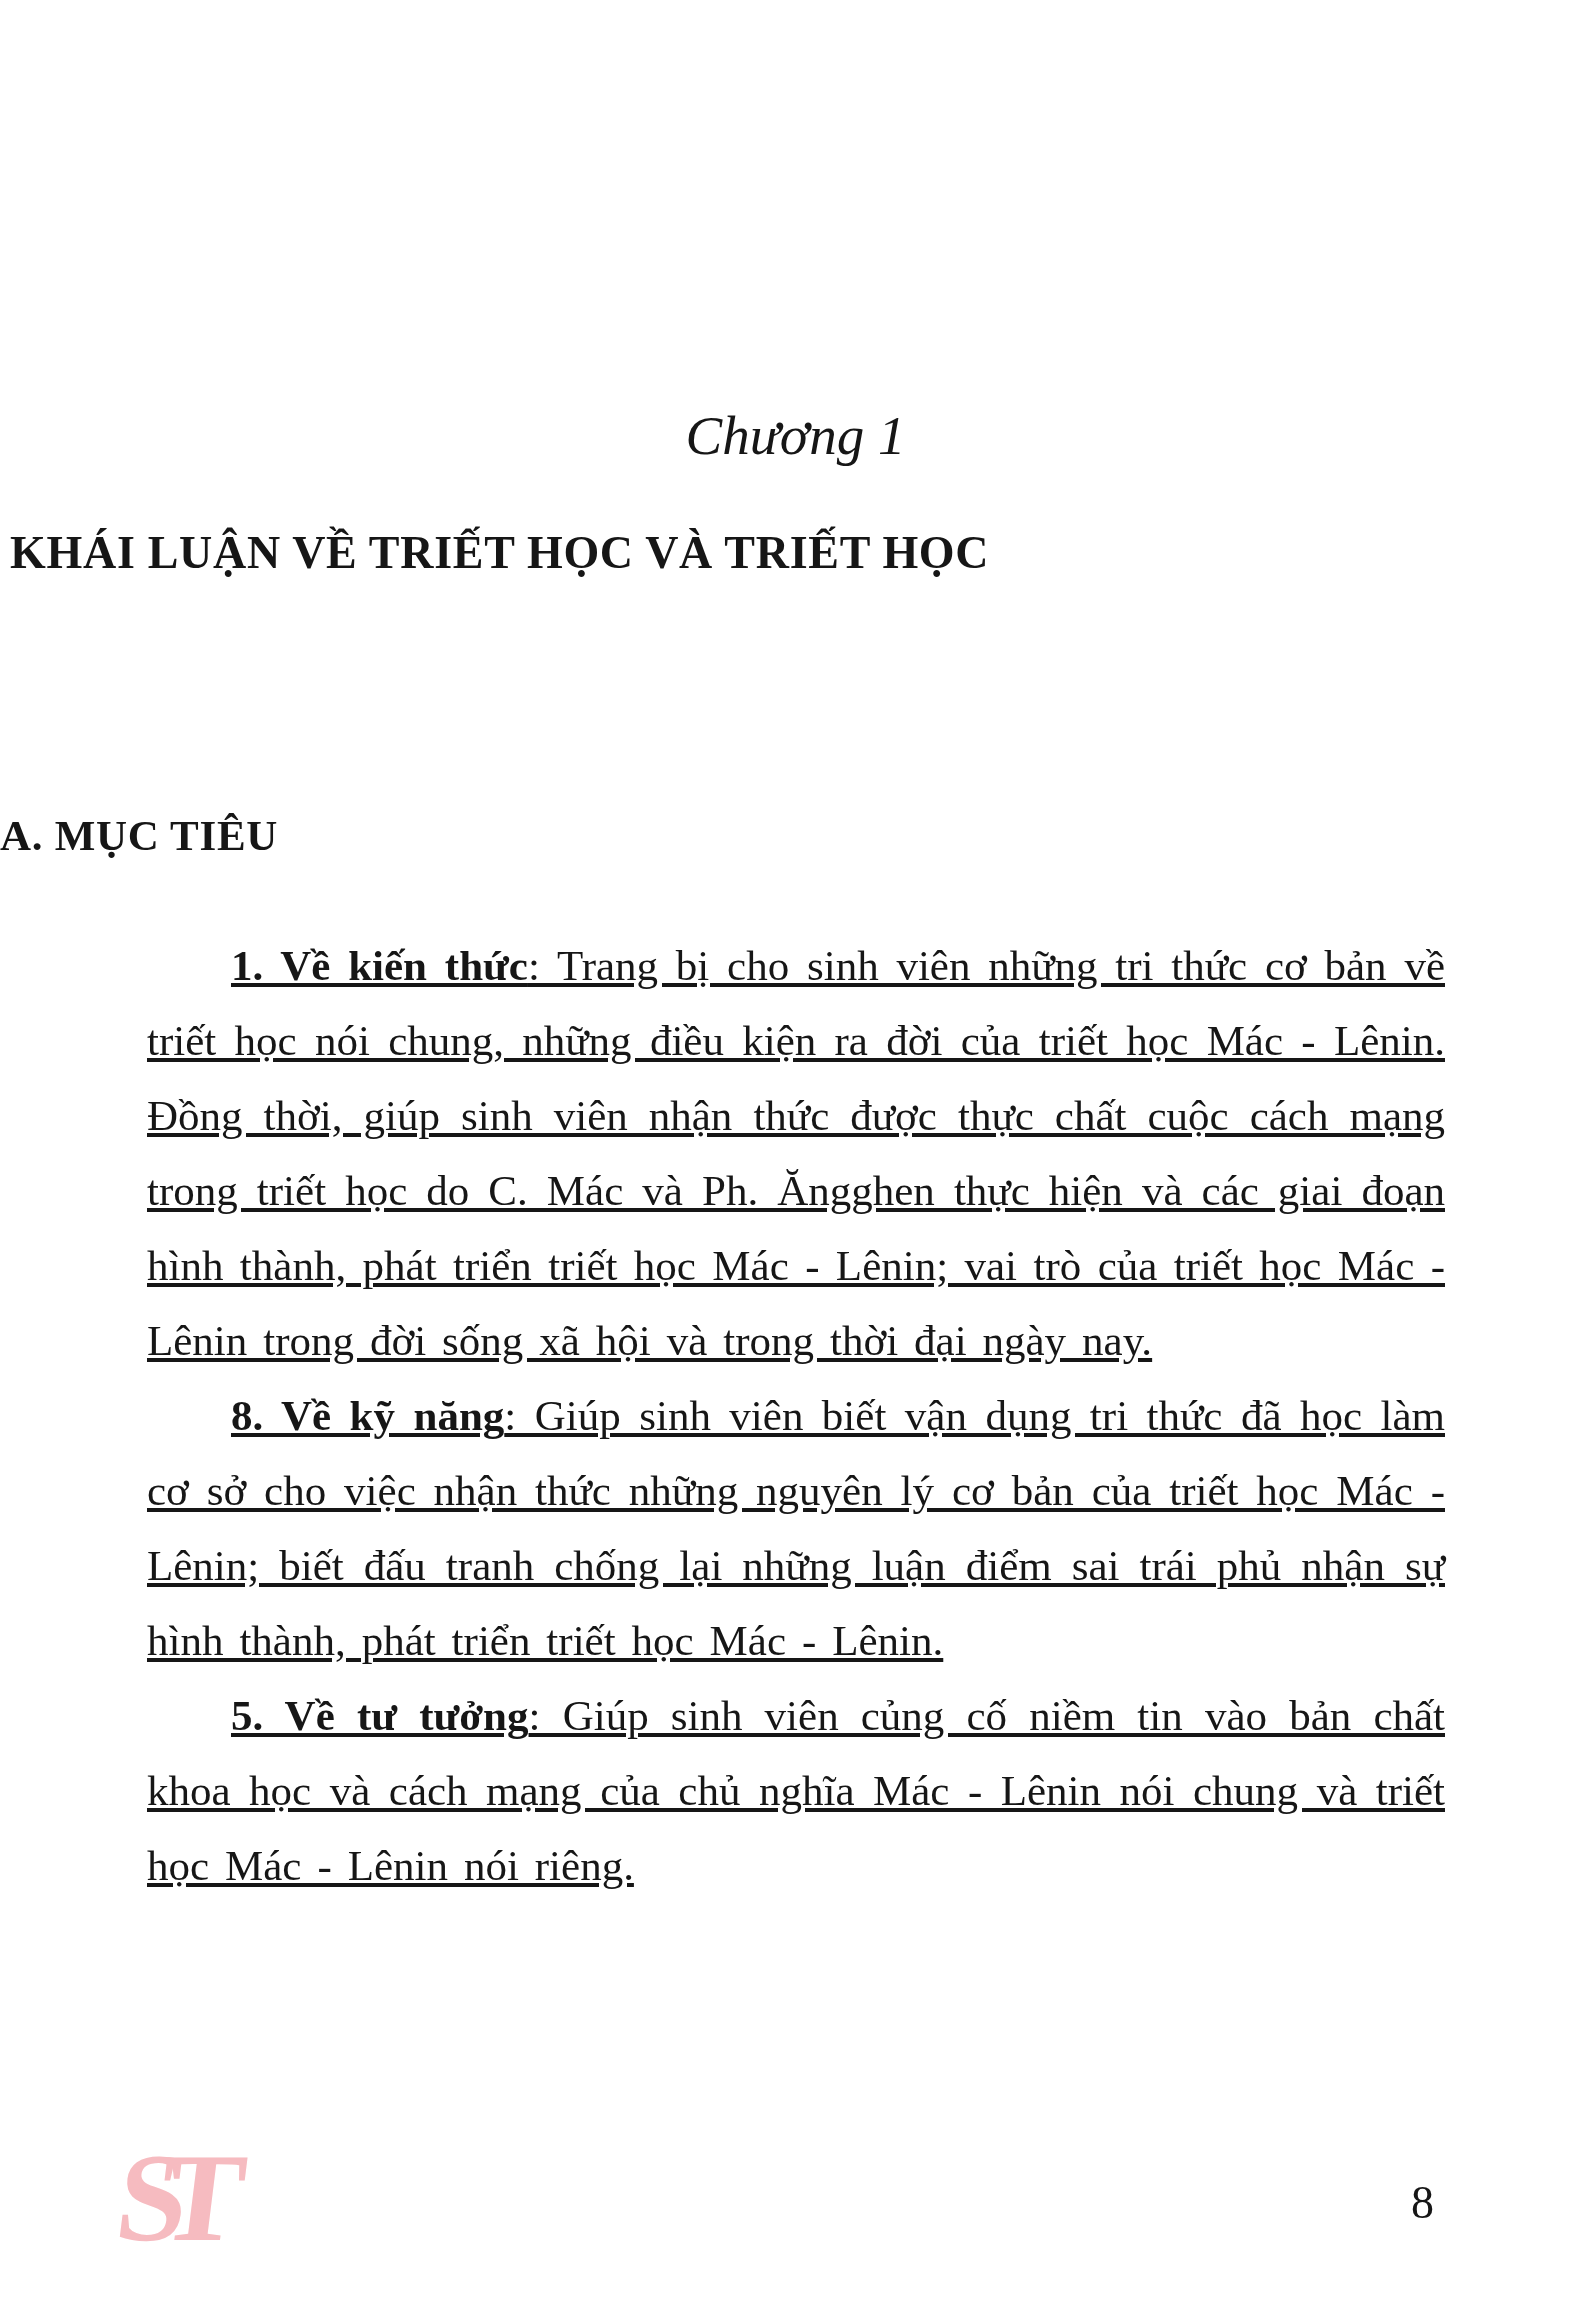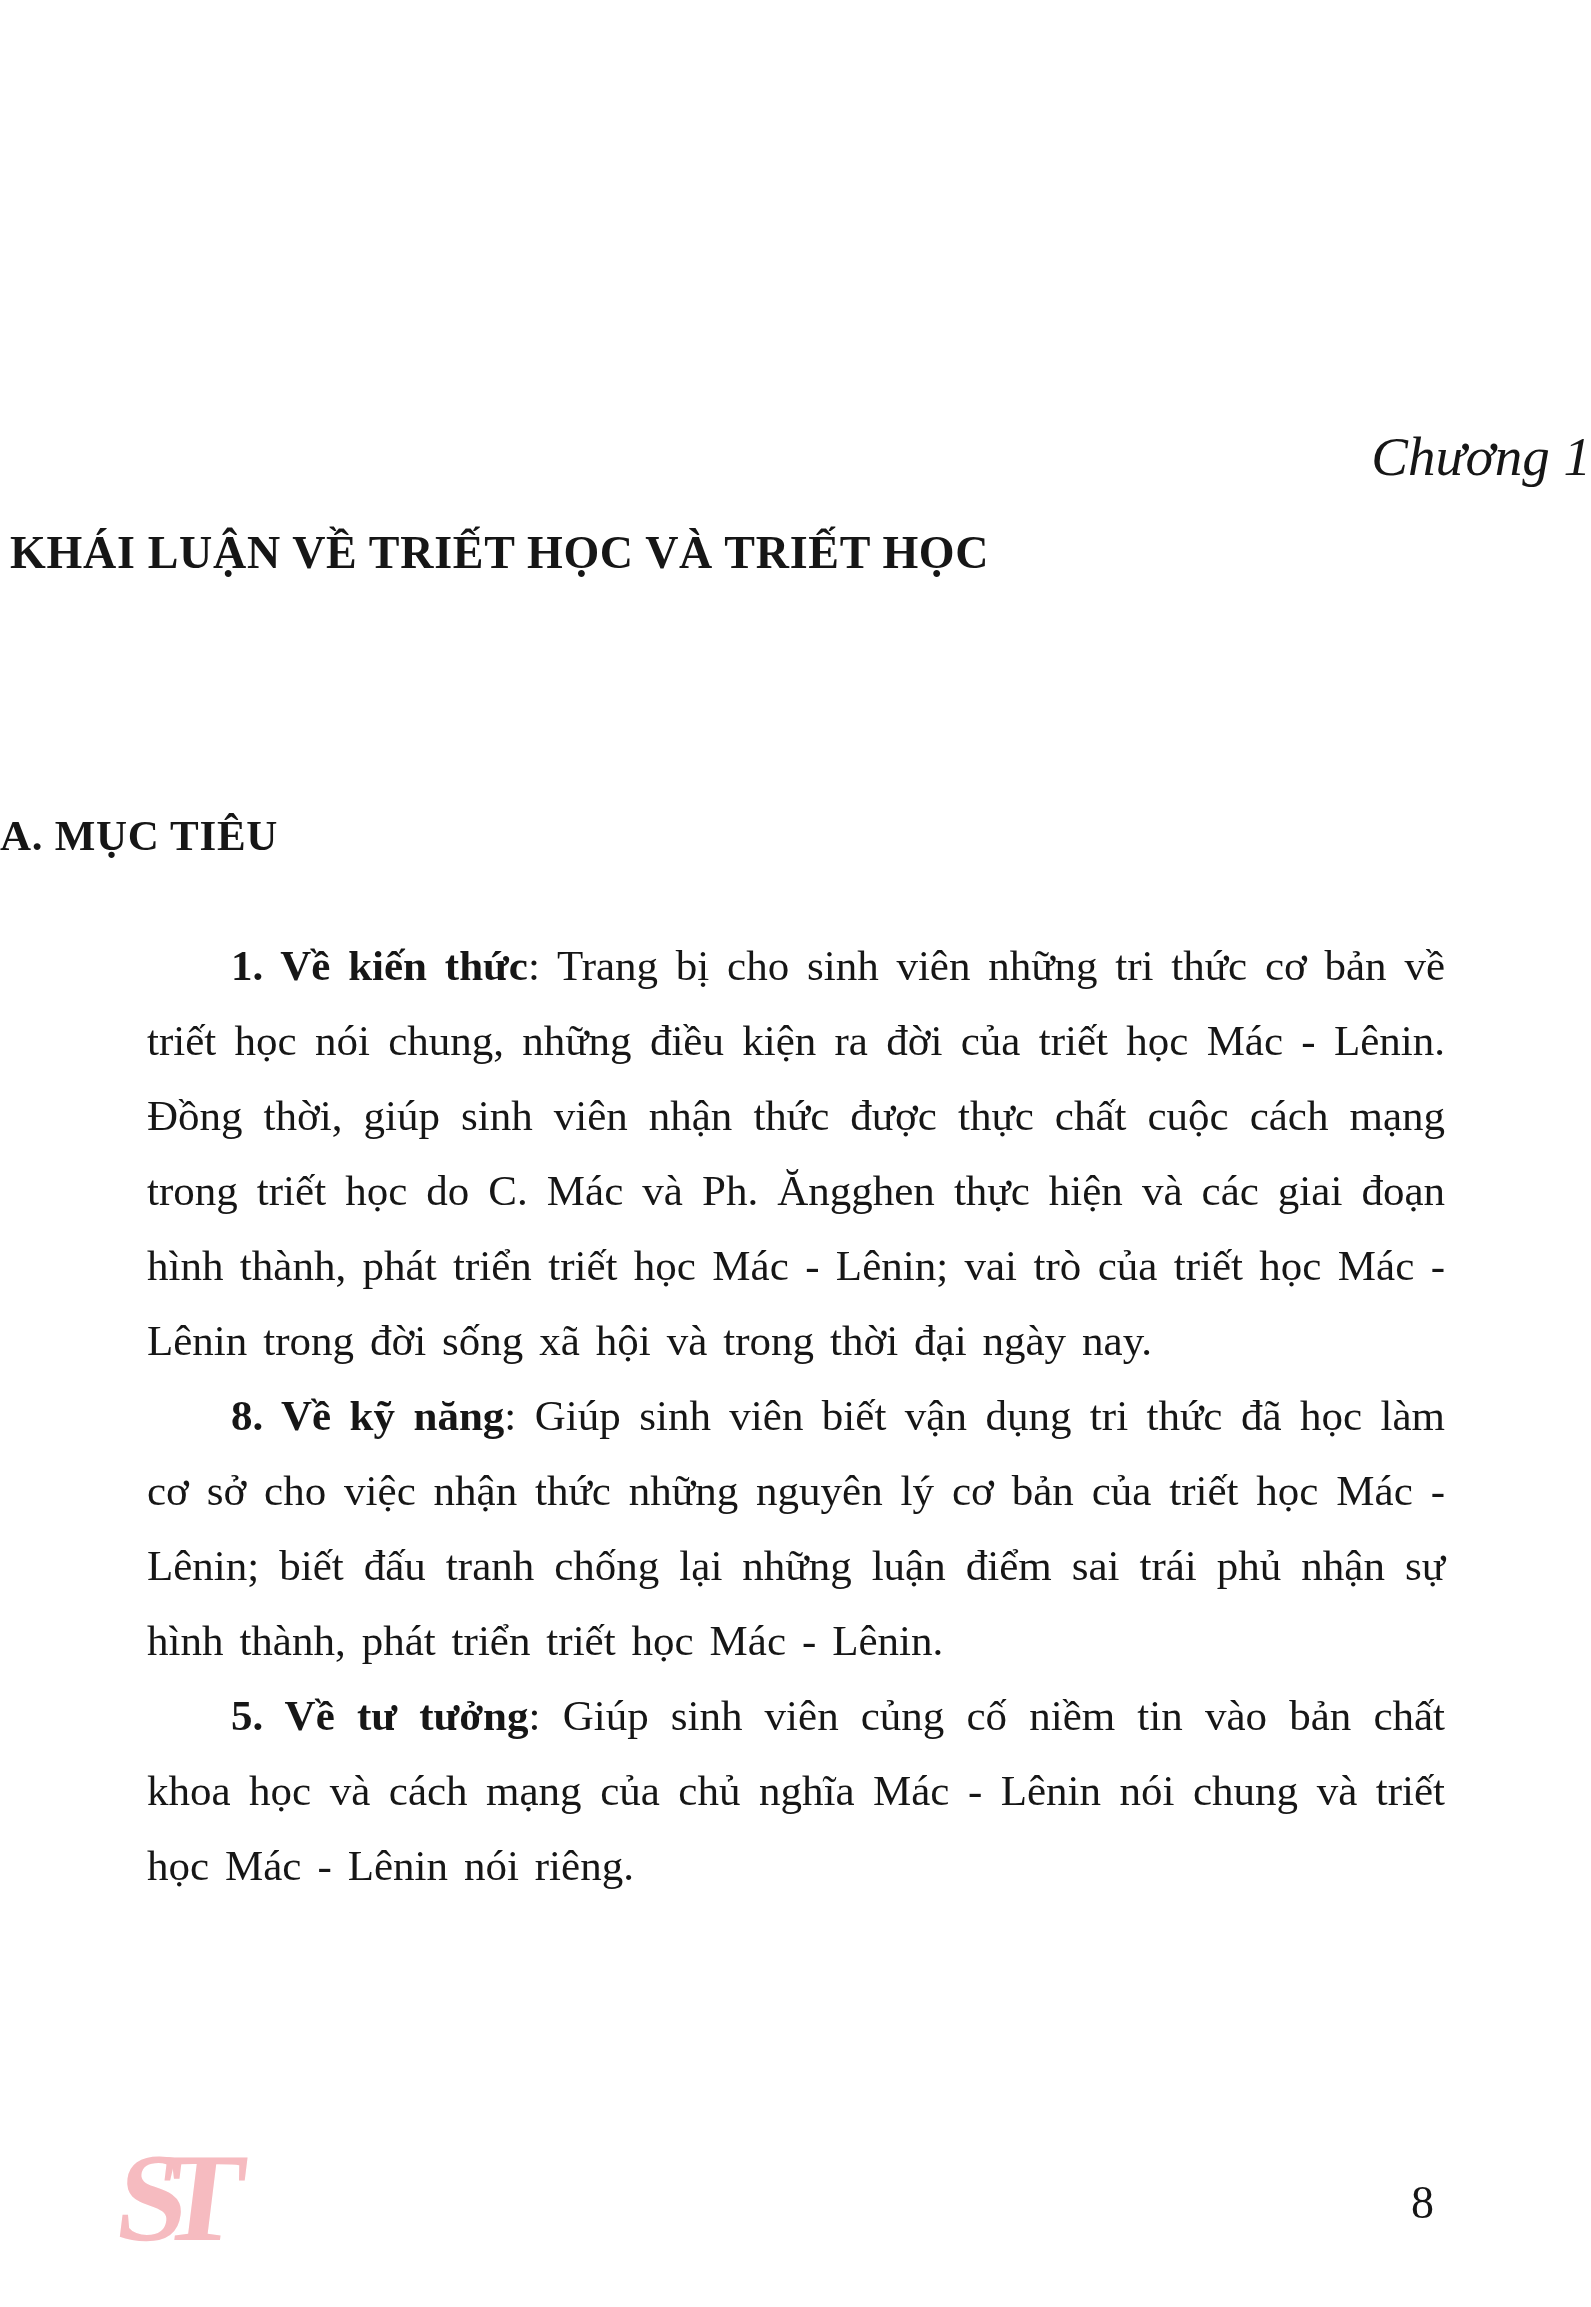--- a/index.html
+++ b/index.html
@@ -12,24 +12,24 @@
     width: 1591px;
     height: 2307px;
     margin: 0 auto;
     background: #ffffff;
     color: #161616;
     font-family: "Liberation Serif", "DejaVu Serif", serif;
     overflow: hidden;
   }
   .chapter-label {
     position: absolute;
-    top: 424px;
+    top: 403px;
     left: 0;
     width: 100%;
-    text-align: right;
+    text-align: center;
     font-style: italic;
     font-size: 55px;
     line-height: 1.2;
   }
   .book-title {
     position: absolute;
     top: 511px;
     left: 0;
     width: 100%;
     text-align: left;
@@ -56,20 +56,21 @@
     width: 1298px;
     font-size: 43px;
     line-height: 75px;
     text-align: justify;
     word-spacing: 5.2px;
   }
   .body-text p {
     margin: 0;
     padding: 0;
     text-indent: 84px;
+    text-decoration: underline;
   }
   .para-label {
     font-weight: bold;
   }
   .watermark {
     position: absolute;
     left: 118px;
     top: 2135px;
     font-family: "Liberation Serif", "DejaVu Serif", serif;
     font-weight: bold;

